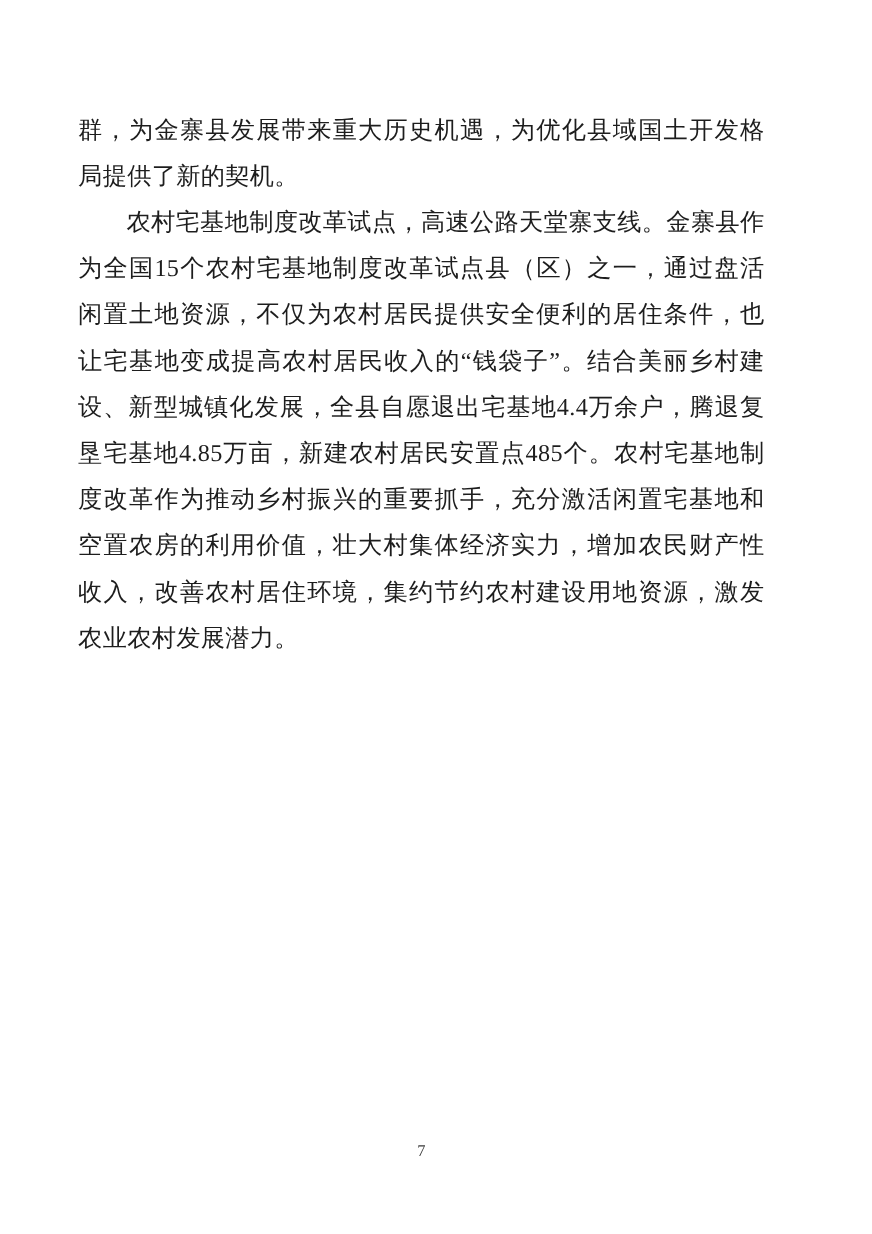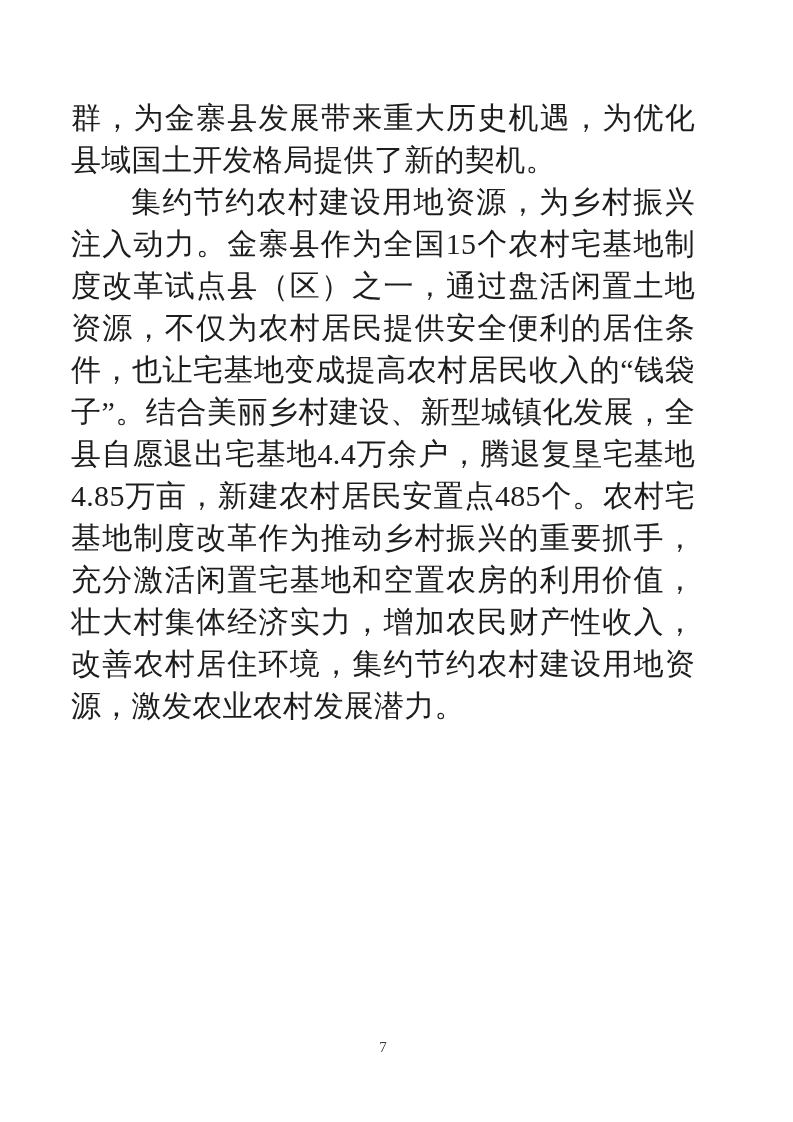--- a/index.html
+++ b/index.html
@@ -14,21 +14,21 @@
     background: #ffffff;
     overflow: hidden;
     font-family: "Liberation Serif", "DejaVu Serif", serif;
   }
   .content {
     position: absolute;
     left: 71px;
     top: 97px;
     width: 624px;
     color: #1d1d1d;
-    font-size: 30px;
+    font-size: 22px;
     line-height: 42px;
     letter-spacing: 0.3px;
     text-align: justify;
   }
   .para {
     margin: 0;
     text-align: justify;
   }
   .para.indent {
     text-indent: 2em;
@@ -54,21 +54,21 @@
 </head>
 <body>
 
 <div class="page">
 
   <main class="content">
 
     <p class="para"><span>群，为金寨县发展带来重大历史机遇，为优化县域国土开发格局提供了新的契机。</span></p>
 
 
-    <p class="para indent"><span class="lead">集约节约农村建设用地资源，为乡村振兴注入动力。</span><span>金寨县作为全国15个农村宅基地制度改革试点县（区）之一，通过盘活闲置土地资源，不仅为农村居民提供安全便利的居住条件，也让宅基地变成提高农村居民收入的“钱袋子”。结合美丽乡村建设、新型城镇化发展，全县自愿退出宅基地4.4万余户，腾退复垦宅基地4.85万亩，新建农村居民安置点485个。农村宅基地制度改革作为推动乡村振兴的重要抓手，充分激活闲置宅基地和空置农房的利用价值，壮大村集体经济实力，增加农民财产性收入，改善农村居住环境，集约节约农村建设用地资源，激发农业农村发展潜力。</span></p>
+    <p class="para indent"><span class="lead">农村宅基地制度改革试点，高速公路天堂寨支线。</span><span>金寨县作为全国15个农村宅基地制度改革试点县（区）之一，通过盘活闲置土地资源，不仅为农村居民提供安全便利的居住条件，也让宅基地变成提高农村居民收入的“钱袋子”。结合美丽乡村建设、新型城镇化发展，全县自愿退出宅基地4.4万余户，腾退复垦宅基地4.85万亩，新建农村居民安置点485个。农村宅基地制度改革作为推动乡村振兴的重要抓手，充分激活闲置宅基地和空置农房的利用价值，壮大村集体经济实力，增加农民财产性收入，改善农村居住环境，集约节约农村建设用地资源，激发农业农村发展潜力。</span></p>
 
 
   </main>
 
   <footer class="page-footer">
     <span class="page-num">7</span>
   </footer>
 
 </div>
 

